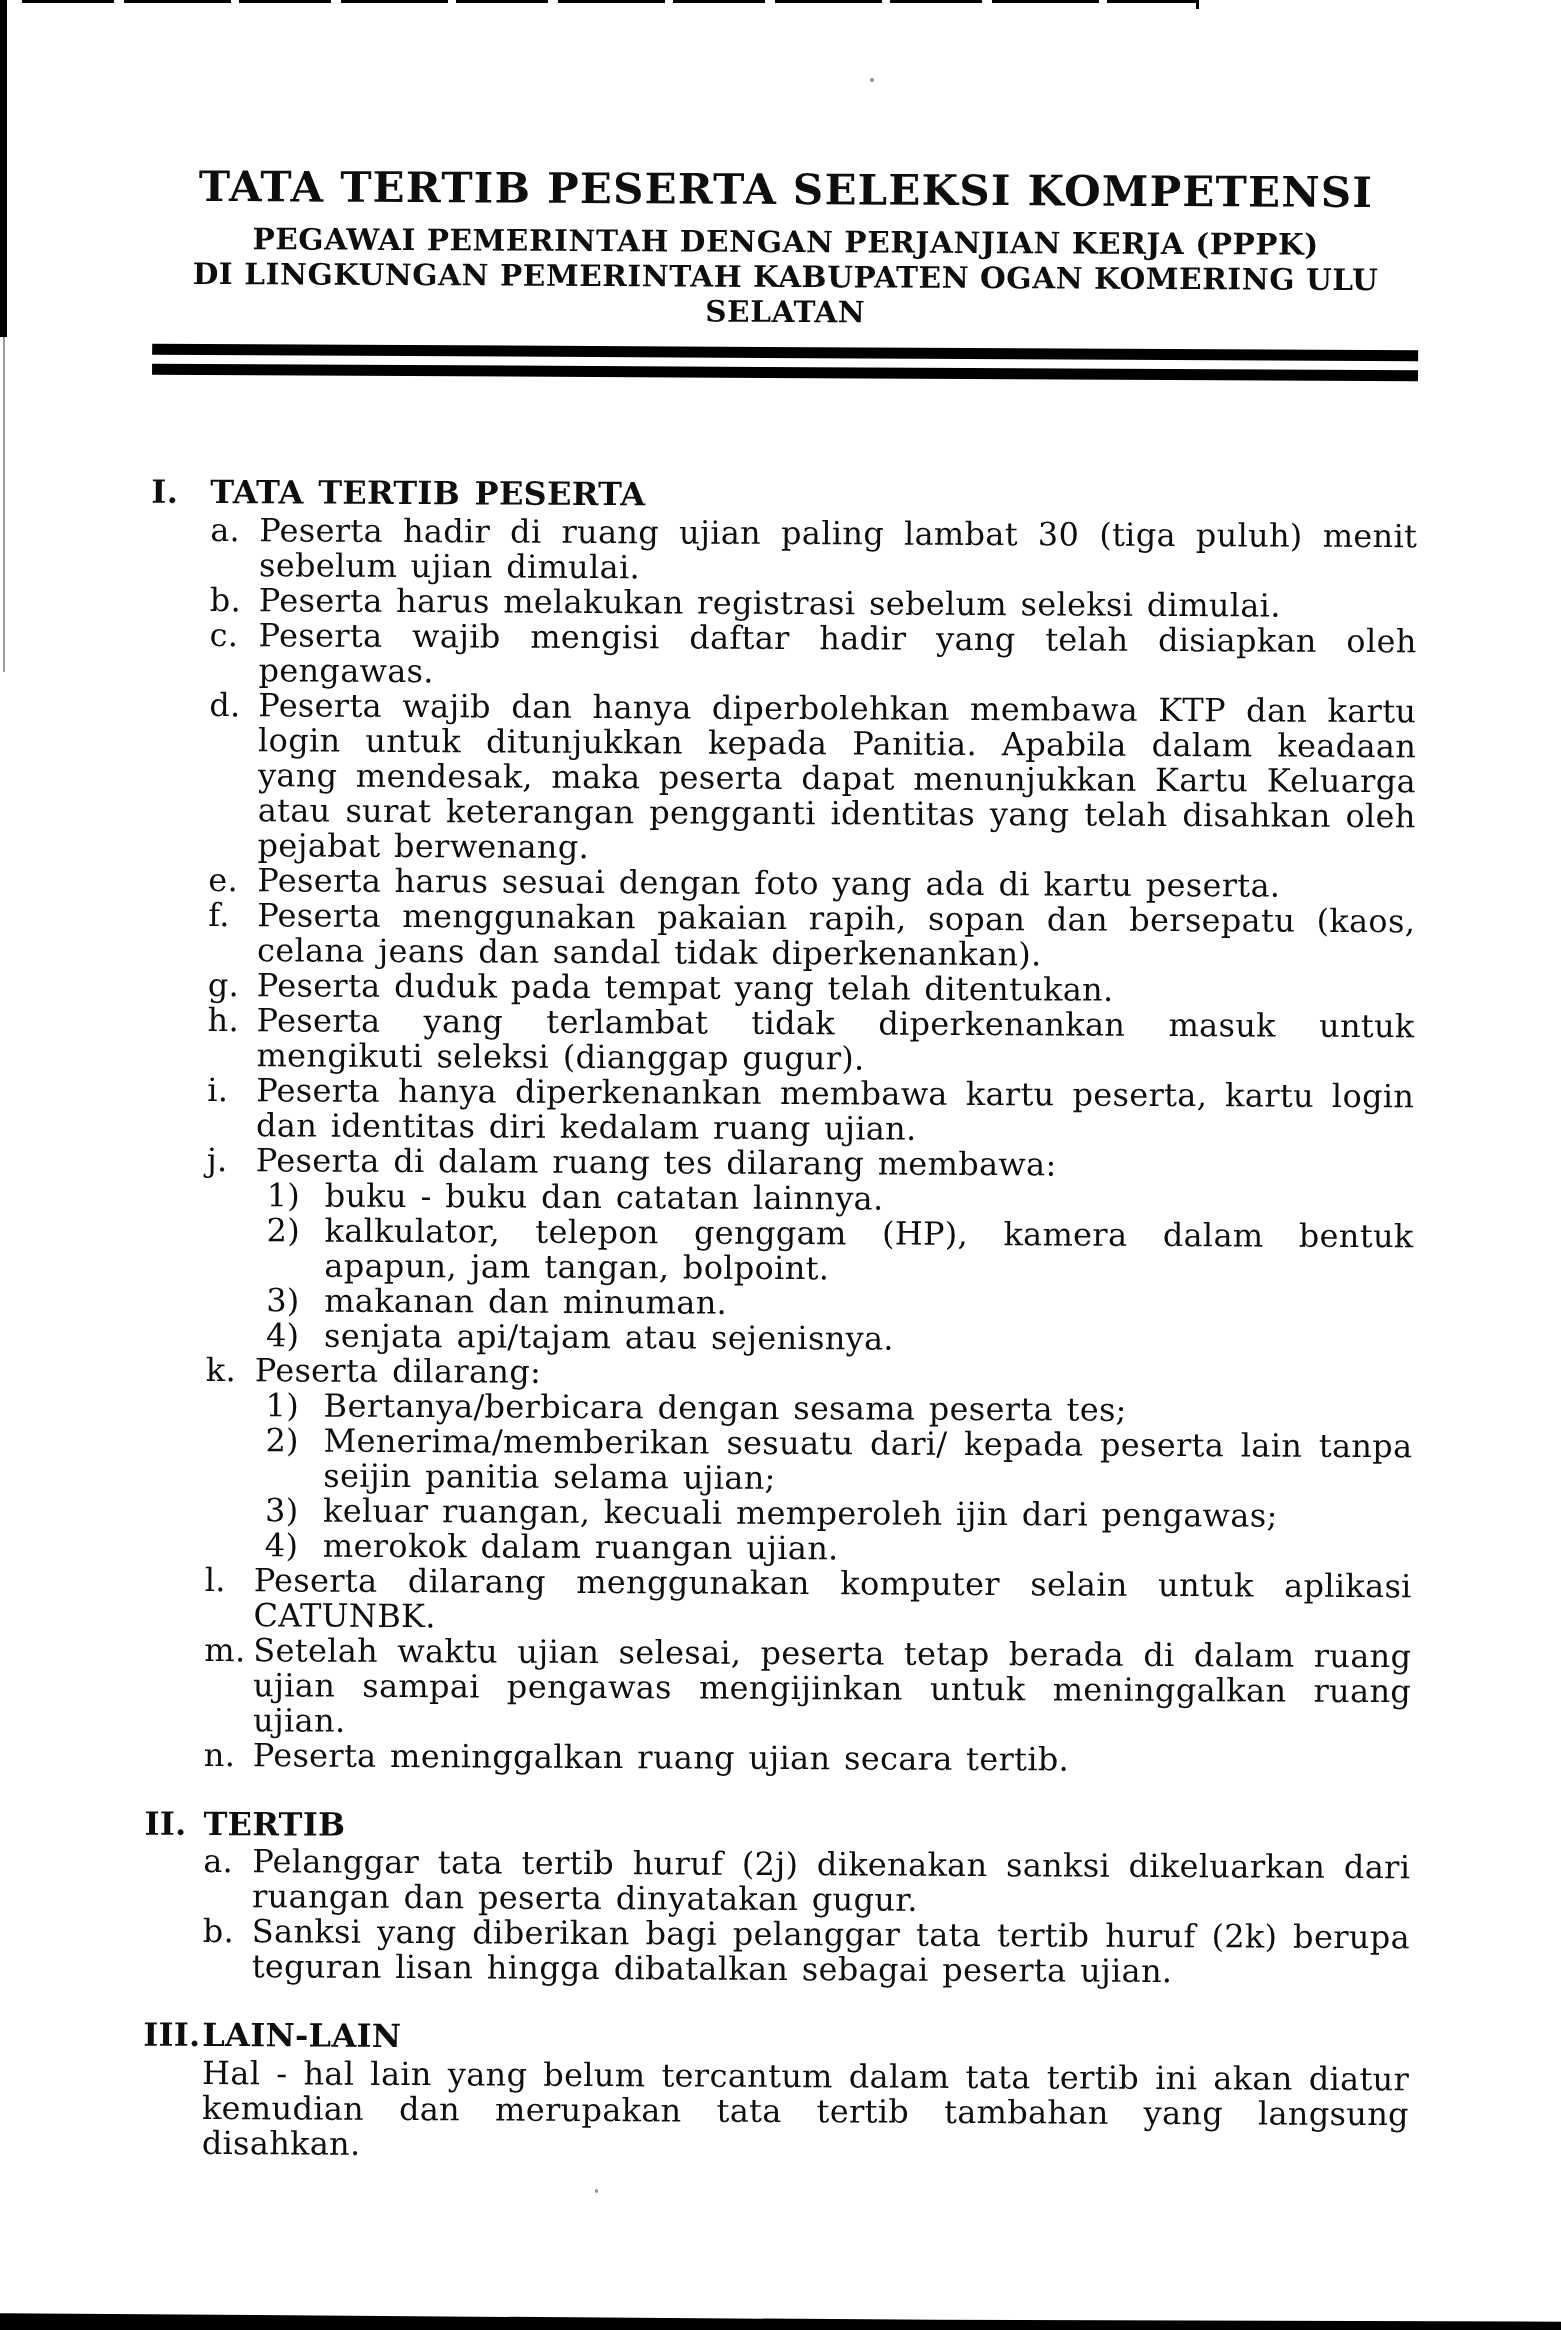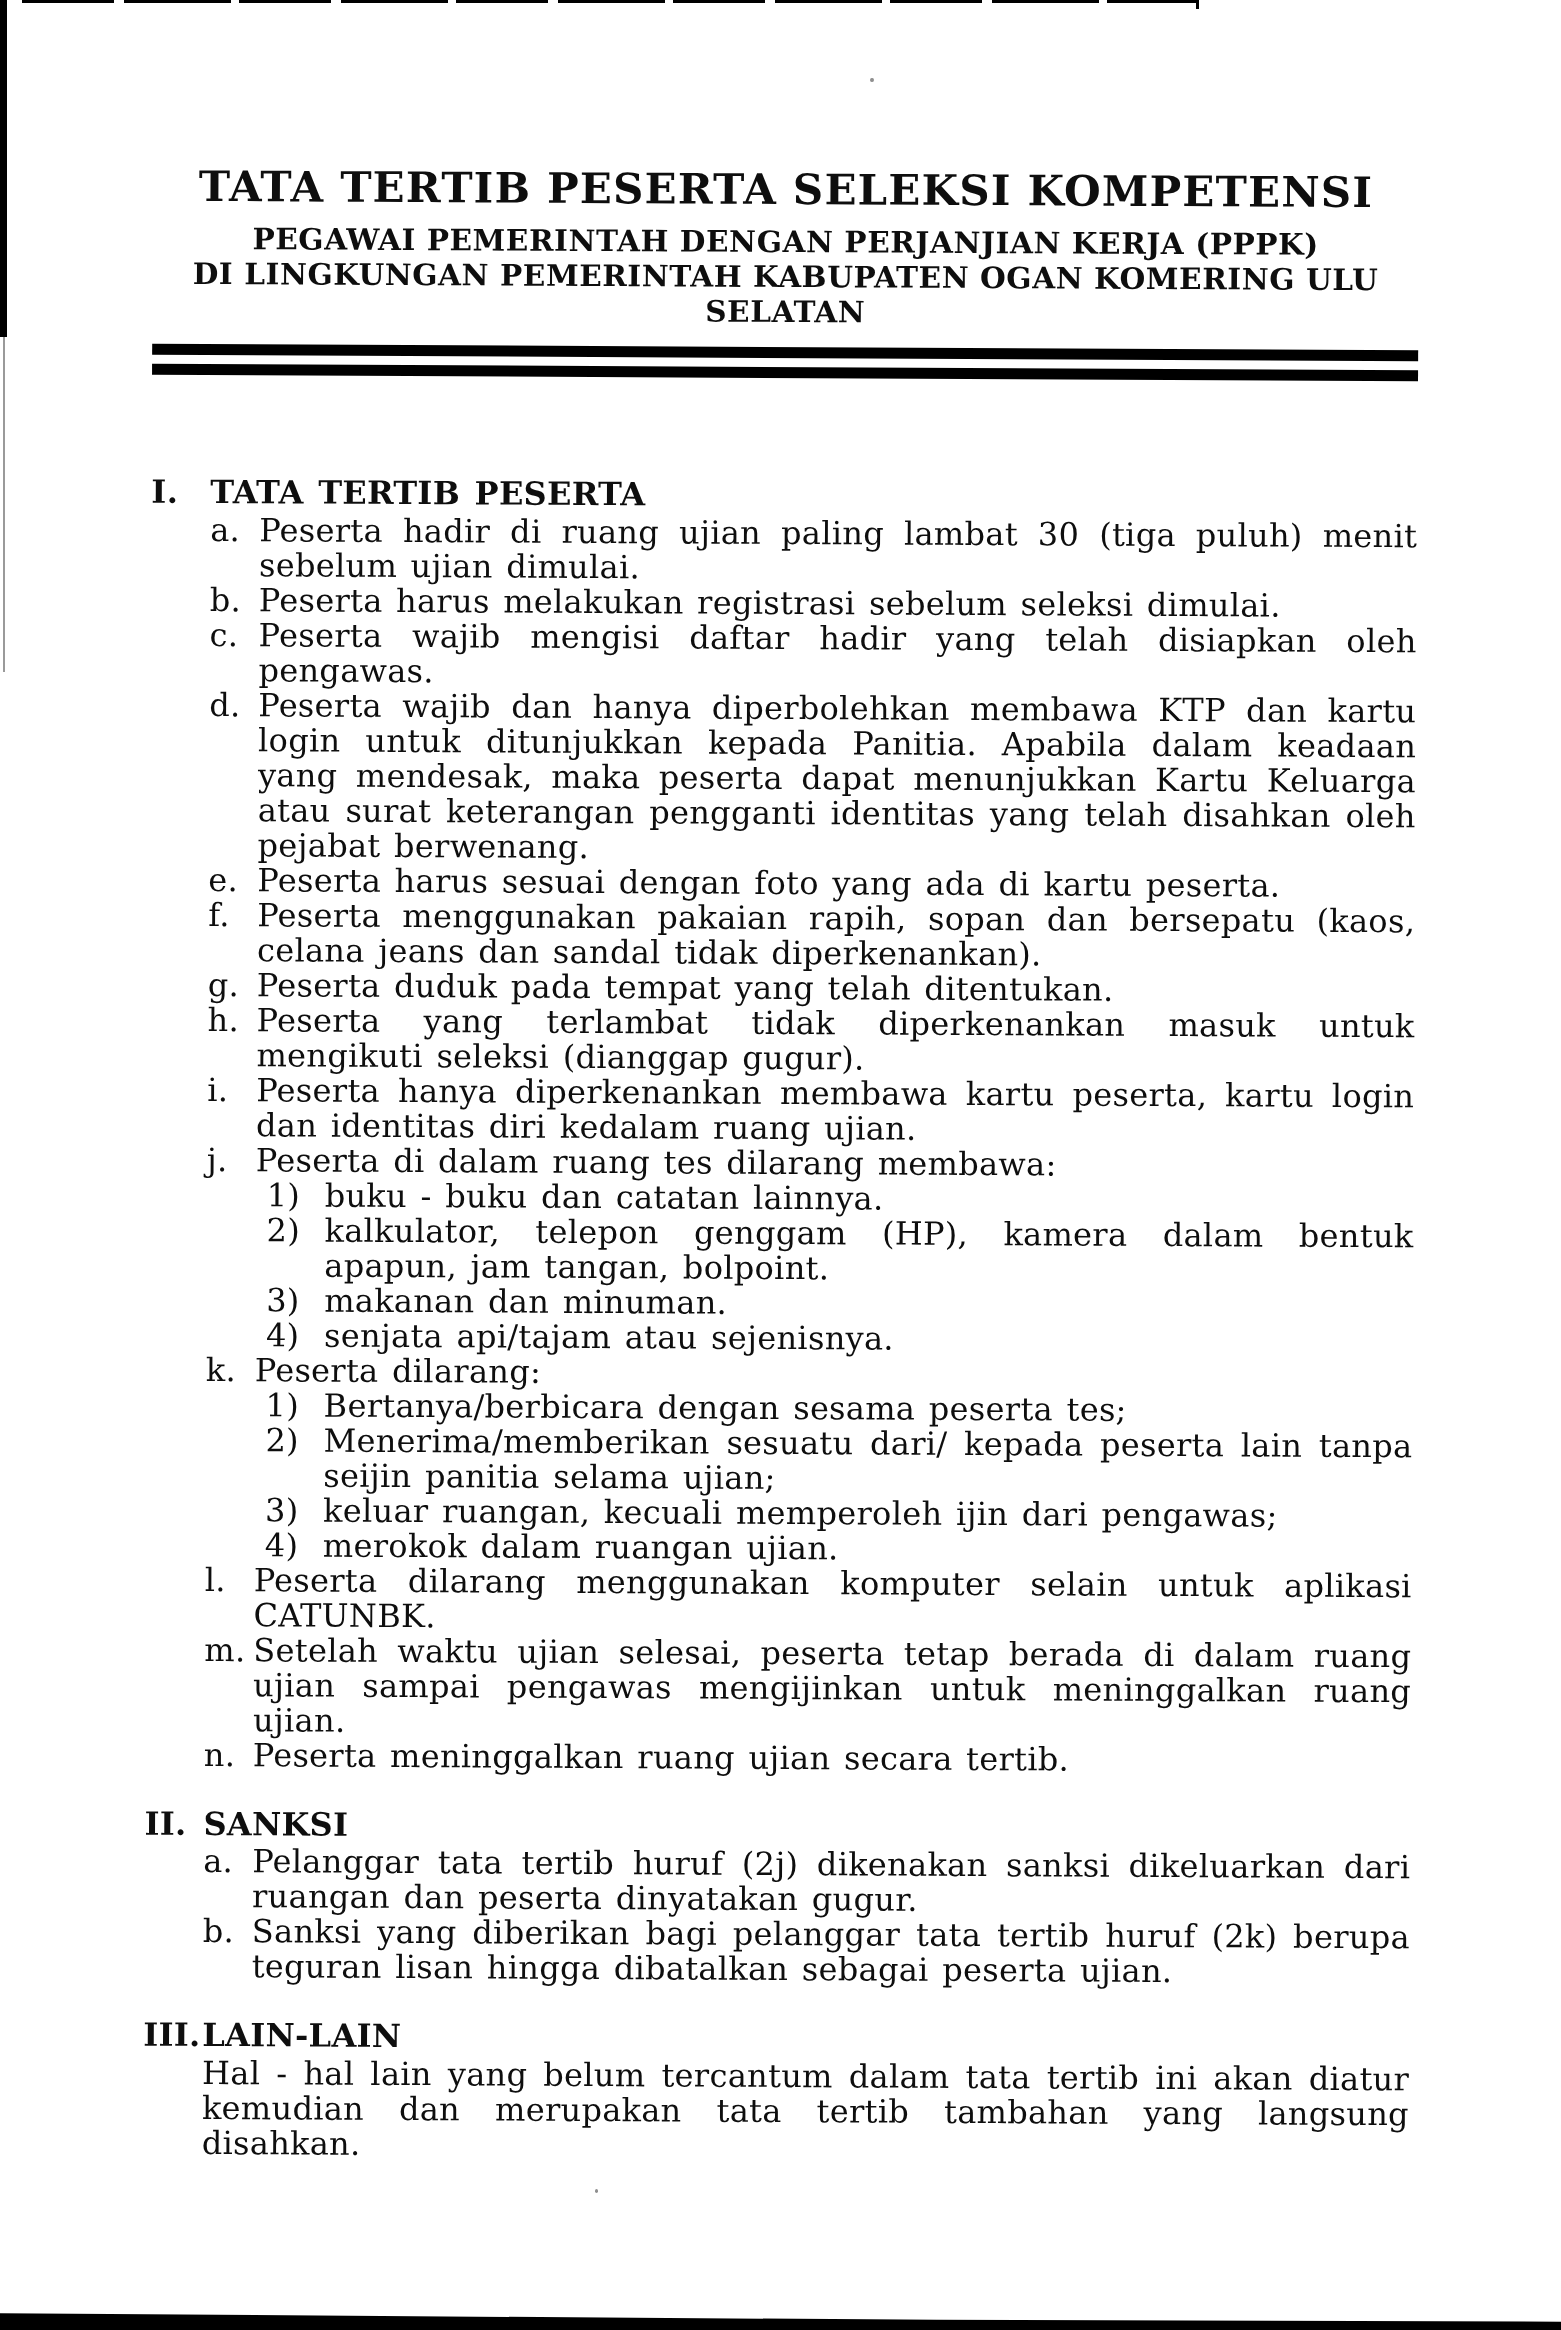--- a/index.html
+++ b/index.html
@@ -185,21 +185,21 @@
       <div class="item">
         <span class="mk">n.</span>
         <div class="tx">Peserta meninggalkan ruang ujian secara tertib.</div>
       </div>
     </div>
   </section>
 
   <section class="sec">
     <div class="sec-head">
       <span class="sec-num">II.</span>
-      <span class="sec-title">SANKSI</span>
+      <span class="sec-title">TERTIB</span>
     </div>
     <div class="sec-items">
       <div class="item">
         <span class="mk">a.</span>
         <div class="tx">Pelanggar tata tertib huruf (2j) dikenakan sanksi dikeluarkan dari ruangan dan peserta dinyatakan gugur.</div>
       </div>
       <div class="item">
         <span class="mk">b.</span>
         <div class="tx">Sanksi yang diberikan bagi pelanggar tata tertib huruf (2k) berupa teguran lisan hingga dibatalkan sebagai peserta ujian.</div>
       </div>

